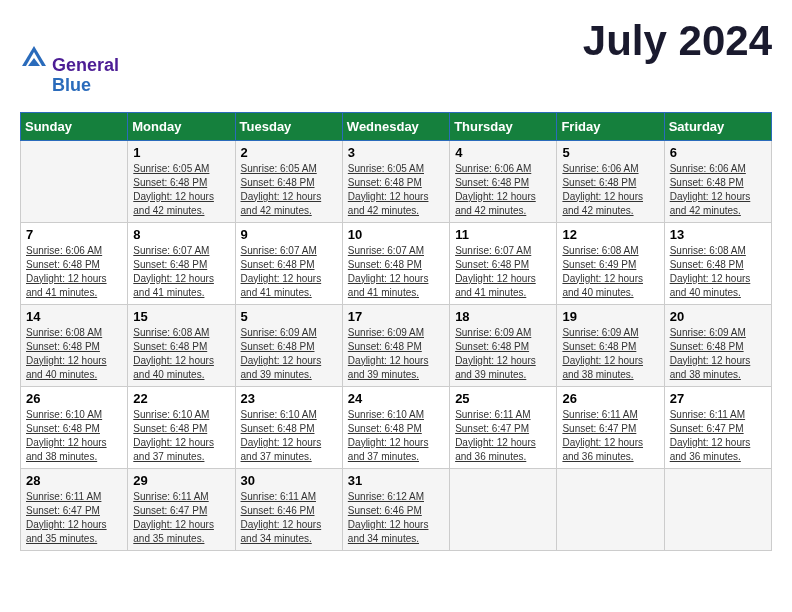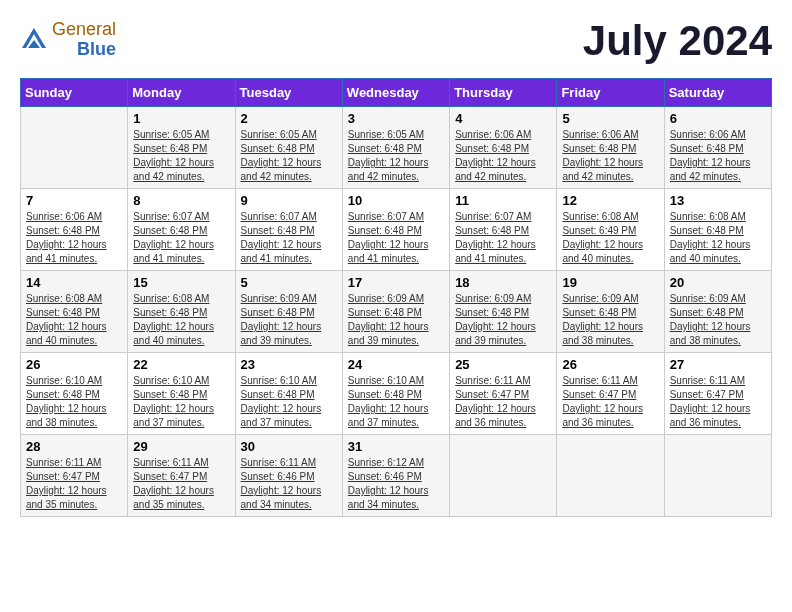--- a/index.html
+++ b/index.html
@@ -42,21 +42,21 @@
     .location {
       font-size: 16px;
       color: #333;
     }
     table {
       width: 100%;
       border-collapse: collapse;
       font-size: 11px;
     }
     thead tr th {
-      background-color: #6d28d9;
+      background-color: #15803d;
       color: #fff;
       padding: 6px 4px;
       text-align: left;
       font-size: 13px;
       font-weight: bold;
       border: 1px solid #2a6bbb;
     }
     tbody tr td {
       border: 1px solid #ccc;
       padding: 4px 5px;
@@ -90,22 +90,22 @@
 <body>
 
 <div class="header">
   <div class="logo">
     <svg class="logo-icon" viewBox="0 0 28 28" xmlns="http://www.w3.org/2000/svg">
       <polygon points="14,2 26,22 2,22" fill="#2a6bbb"></polygon>
       <polygon points="14,8 22,22 6,22" fill="#fff"></polygon>
       <polygon points="14,14 20,22 8,22" fill="#2a6bbb"></polygon>
     </svg>
     <div class="logo-text">
-      <span style="font-size:18px;font-weight:normal;color:#a16207;">General</span>
-      <span style="font-size:18px;font-weight:bold;color:#2a6bbb;text-align:right;">Blue</span>
+      <span style="font-size:18px;font-weight:bold;color:#4c1d95;margin-top:36px;">General</span>
+      <span style="font-size:18px;font-weight:bold;color:#2a6bbb;">Blue</span>
     </div>
   </div>
   <div class="title-area">
     <div class="month-title">July 2024</div>
   </div>
 </div>
 
 <table>
   <thead>
     <tr>

